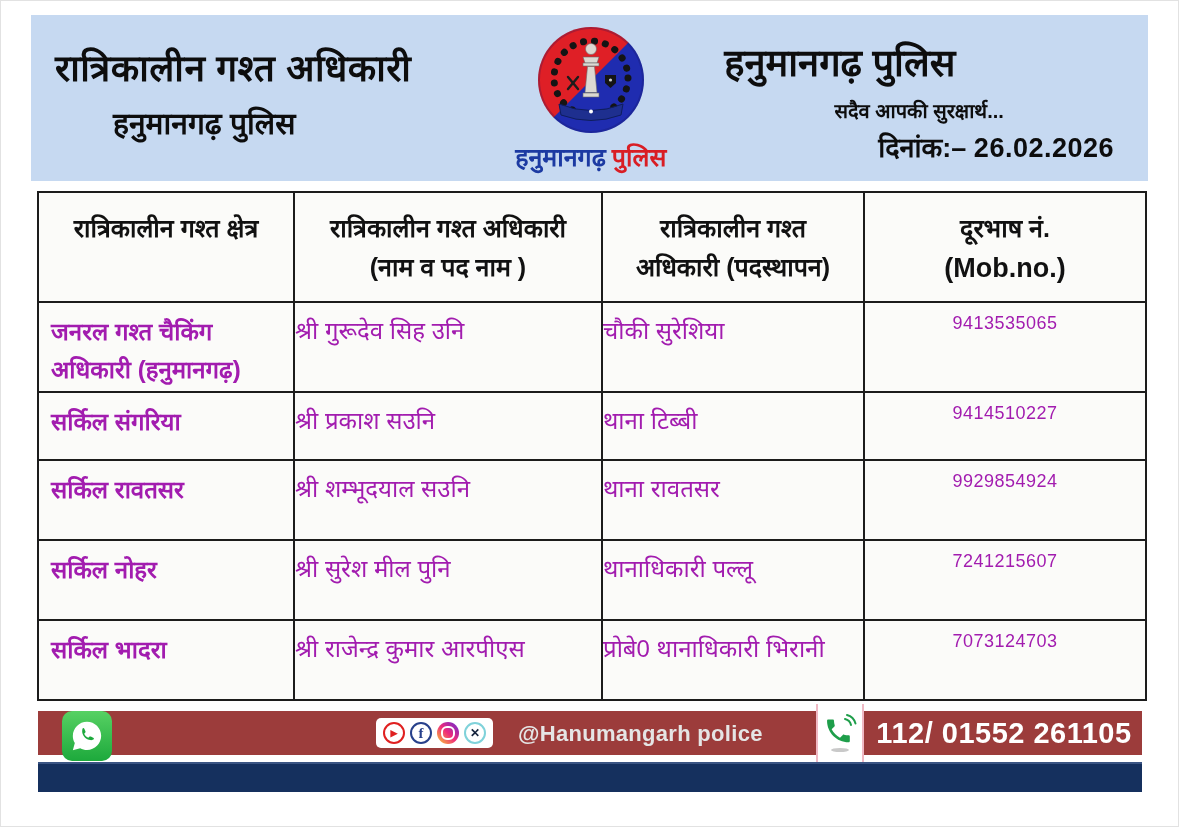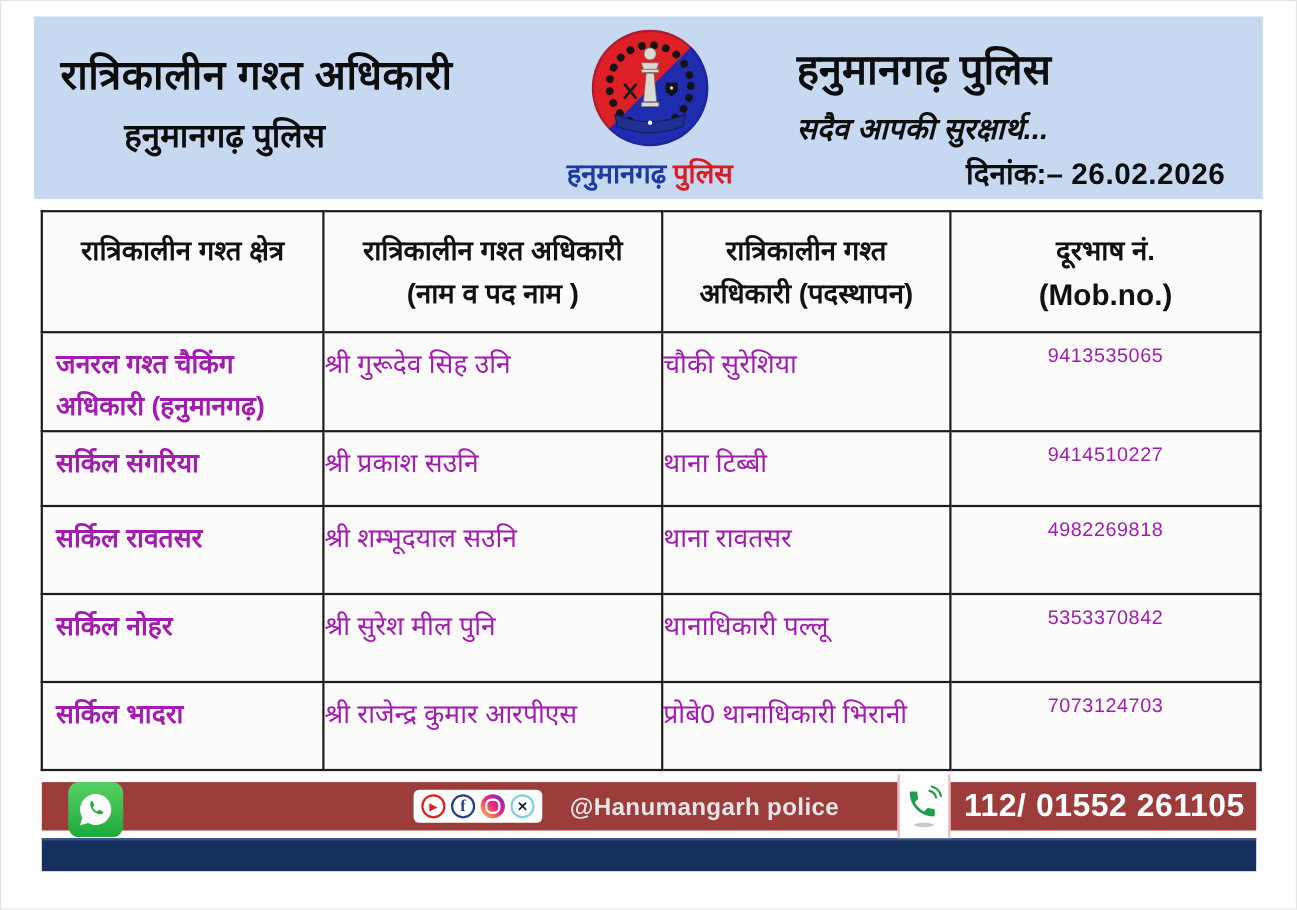--- a/index.html
+++ b/index.html
@@ -21,21 +21,21 @@
   .header-center { width: 175px; display: flex; flex-direction: column; align-items: center; }
   .logo-badge { position: relative; width: 106px; height: 106px; border-radius: 50%;
     background: linear-gradient(135deg, #df1f26 49.6%, #1f2cb0 50.4%);
     box-shadow: 0 0 0 2px rgba(20,20,90,.25) inset; }
   .logo-badge svg { position:absolute; left:0; top:0; }
   .logo-caption { margin-top: 6px; font-size: 25px; font-weight: 700; white-space: nowrap; }
   .cap-blue { color: #1c3aa2; }
   .cap-red  { color: #d91d24; margin-left: 6px; }
   .header-right { flex: 1; padding: 8px 10px 0 46px; }
   .hr-title { font-size: 38px; font-weight: 700; color: #0d0d0d; }
-  .hr-tagline { font-size: 27px; font-weight: 700; color: #0d0d0d; text-align: left; margin-top: 10px; font-style: italic; }
+  .hr-tagline { font-size: 20px; font-weight: 700; color: #0d0d0d; text-align: center; margin-top: 10px; }
   .hr-date { font-size: 27px; font-weight: 700; color: #0d0d0d; text-align: right; margin-top: 4px; }
   .hr-date .date-num { font-size: 27px; letter-spacing: .5px; }
 
   
   table.roster {
     margin: 10px 35px 0 36px; border-collapse: collapse; table-layout: fixed;
     width: 1108px; background: #fbfbf9;
   }
   table.roster col.c1 { width: 256px; }
   table.roster col.c2 { width: 308px; }
@@ -160,27 +160,27 @@
     <tr class="r2">
       <td class="cell-area">सर्किल संगरिया</td>
       <td class="cell-officer">श्री प्रकाश सउनि</td>
       <td class="cell-posting">थाना टिब्बी</td>
       <td class="cell-mobile">9414510227</td>
     </tr>
     <tr class="r3">
       <td class="cell-area">सर्किल रावतसर</td>
       <td class="cell-officer">श्री शम्भूदयाल सउनि</td>
       <td class="cell-posting">थाना रावतसर</td>
-      <td class="cell-mobile">4982269818</td>
+      <td class="cell-mobile">9929854924</td>
     </tr>
     <tr class="r4">
       <td class="cell-area">सर्किल नोहर</td>
       <td class="cell-officer">श्री सुरेश मील पुनि</td>
       <td class="cell-posting">थानाधिकारी पल्लू</td>
-      <td class="cell-mobile">5353370842</td>
+      <td class="cell-mobile">7241215607</td>
     </tr>
     <tr class="r5">
       <td class="cell-area">सर्किल भादरा</td>
       <td class="cell-officer">श्री राजेन्द्र कुमार आरपीएस</td>
       <td class="cell-posting">प्रोबे0 थानाधिकारी भिरानी</td>
       <td class="cell-mobile">7073124703</td>
     </tr>
   </tbody>
     </table>
 

